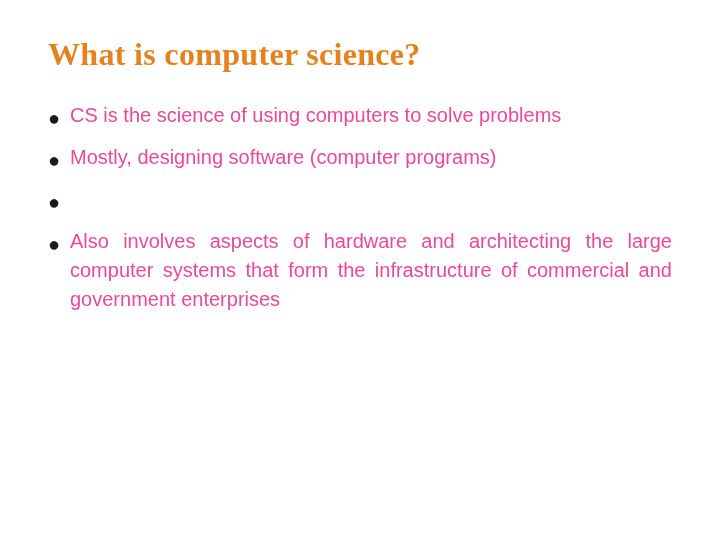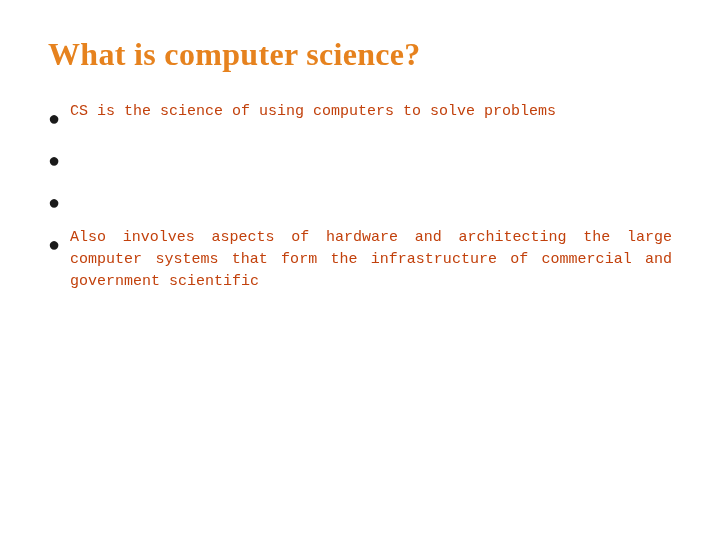--- a/index.html
+++ b/index.html
@@ -56,46 +56,47 @@
       min-width: 22px;
       margin-top: 3px;
       display: inline-block;
       font-size: 20px;
       color: #1a1a1a;
     }
 
     .bullet-text {
       flex: 1;
       text-align: justify;
-      font-size: 15px;
-      font-family: Liberation Mono, monospace;
-      color: #c2410c;
+      font-size: 20px;
+      font-family: Liberation Sans, sans-serif;
+      color: #ec4899;
       line-height: 1.45;
     }
   </style>
 </head>
 <body>
 
 <div class="slide">
   <h1 class="slide-title">What is computer science?</h1>
 
   <ul class="bullet-list">
 
     <li class="bullet-item">
       <span class="bullet-dot">●</span>
       <span class="bullet-text">CS is the science of using computers to  solve problems</span>
     </li>
 
     <li class="bullet-item">
       <span class="bullet-dot">●</span>
+      <span class="bullet-text">Mostly,  designing  software  (computer programs)</span>
     </li>
 
     <li class="bullet-item">
       <span class="bullet-dot">●</span>
     </li>
 
     <li class="bullet-item">
       <span class="bullet-dot">●</span>
-      <span class="bullet-text">Also involves aspects of hardware and  architecting the  large  computer  systems  that     form  the infrastructure  of  commercial  and     government scientific</span>
+      <span class="bullet-text">Also involves aspects of hardware and  architecting the  large  computer  systems  that     form  the infrastructure  of  commercial  and     government enterprises</span>
     </li>
 
   </ul>
 </div>
 
 </body></html>

